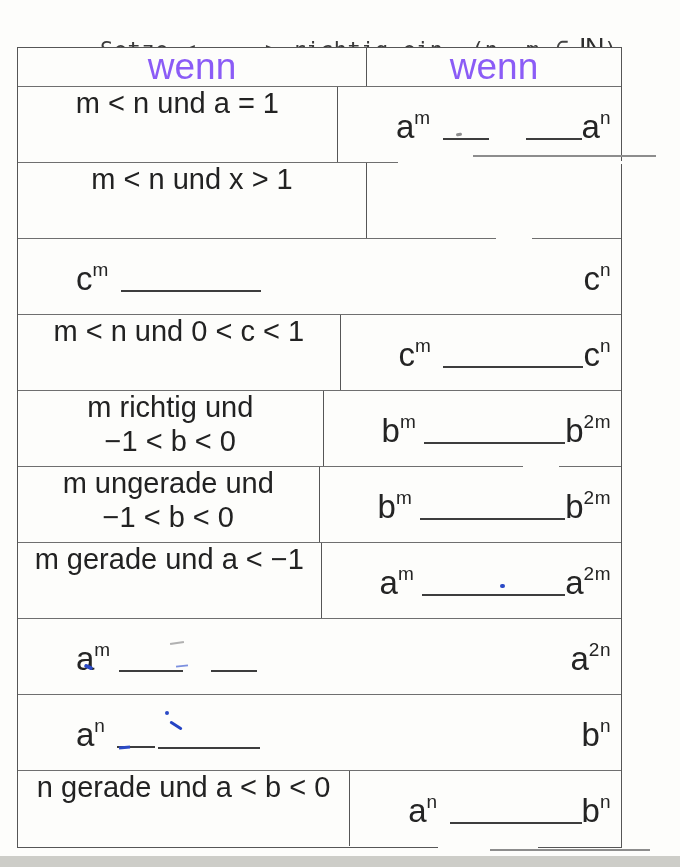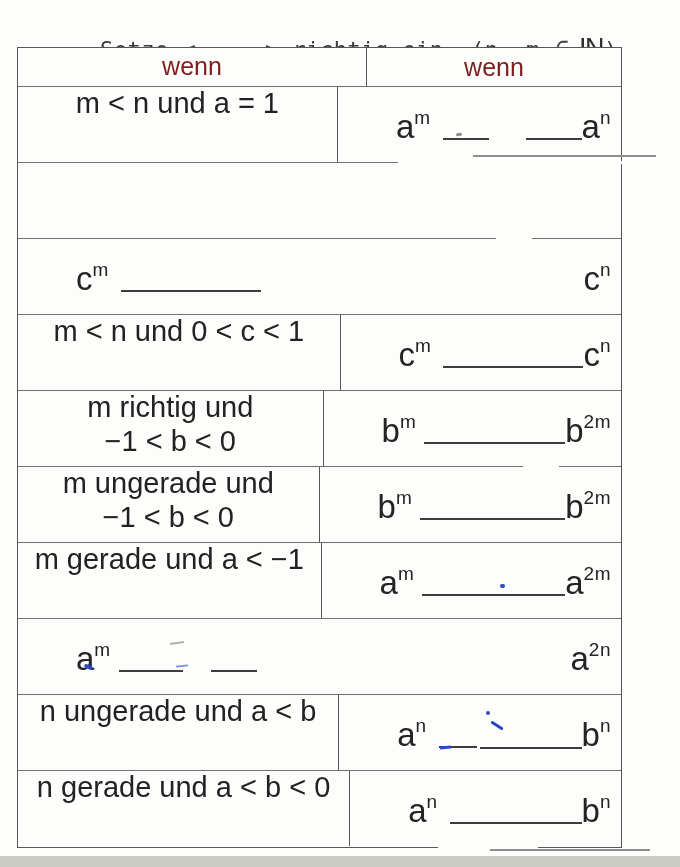--- a/index.html
+++ b/index.html
@@ -25,21 +25,21 @@
     position:absolute; left:17px; top:47px; width:605px; height:801px;
     border:1.5px solid #565656; background:#fdfdfb; overflow:visible;
   }
   .hrow { display:flex; height:38px; }
   .row  { display:flex; height:76px; border-top:1px solid #6f6f6f; }
   .wcell {
     width:349px; border-right:1.2px solid #565656;
     display:flex; flex-direction:column; align-items:center;
     font-size:29px; color:#222; line-height:1.17; text-align:center;
   }
-  .hrow .wcell, .hrow .dcell { font-size:25px; color:#7f1d1d; }
+  .hrow .wcell, .hrow .dcell { font-size:37px; color:#8b5cf6; }
   .hrow .wcell { justify-content:center; }
   .hrow .dcell { display:flex; align-items:center; justify-content:center; padding:0; }
   .dcell {
     position:relative; flex:1;
     display:flex; align-items:flex-end;
     padding:0 10px 19px 16px;
   }
   .pow { font-size:33px; line-height:1; color:#242424; white-space:nowrap;margin-left:42px; }
   .pow .s { font-size:19px; position:relative; top:-14px; letter-spacing:0.5px; }
   .pow.tail { margin-left:auto; }
@@ -89,20 +89,23 @@
       <div class="dcell">
         <span class="pow"><span>a</span><span class="s">m</span></span>
         <span class="blank" style="margin-left:12px;width:46px;"></span>
         <span class="blank" style="margin-left:37px;width:56px;"></span>
         <span class="mark m-graydot" style="left:118px;top:46px;"></span>
         <span class="pow tail"><span>a</span><span class="s">n</span></span>
       </div>
     </div>
 
     <div class="row">
+      <div class="wcell">
+        <span>m &lt; n und x &gt; 1</span>
+      </div>
     </div>
 
     <div class="row">
       <div class="dcell">
         <span class="pow"><span>c</span><span class="s">m</span></span>
         <span class="blank" style="margin-left:12px;width:140px;"></span>
         <span class="pow tail"><span>c</span><span class="s">n</span></span>
       </div>
     </div>
 
@@ -159,23 +162,20 @@
         <span class="blank" style="margin-left:8px;width:64px;"></span>
         <span class="blank" style="margin-left:28px;width:46px;"></span>
         <span class="mark m-bluetick" style="left:66px;top:46px;"></span>
         <span class="mark m-bluedash" style="left:158px;top:46px;"></span>
         <span class="mark m-graydash" style="left:152px;top:23px;"></span>
         <span class="pow tail"><span>a</span><span class="s">2n</span></span>
       </div>
     </div>
 
     <div class="row">
-      <div class="wcell">
-        <span>n ungerade und a &lt; b</span>
-      </div>
       <div class="dcell">
         <span class="pow"><span>a</span><span class="s">n</span></span>
         <span class="blank" style="margin-left:12px;width:38px;"></span>
         <span class="blank" style="margin-left:3px;width:102px;margin-bottom:2px;"></span>
         <span class="mark m-bluedot2" style="left:147px;top:16px;"></span>
         <span class="mark m-bluestroke" style="left:151px;top:29px;"></span>
         <span class="mark m-blueline" style="left:101px;top:51px;"></span>
         <span class="pow tail"><span>b</span><span class="s">n</span></span>
       </div>
     </div>

